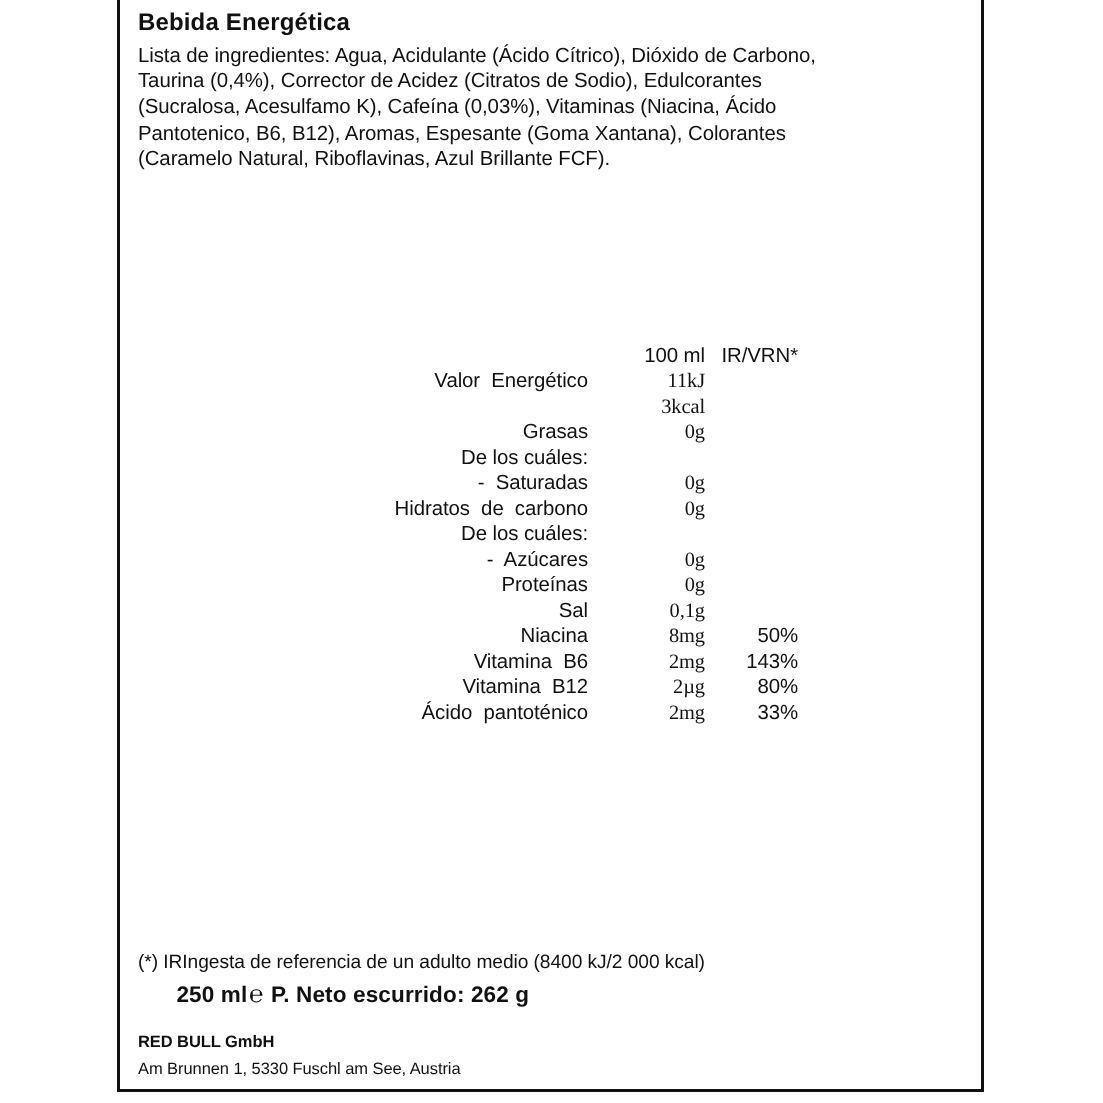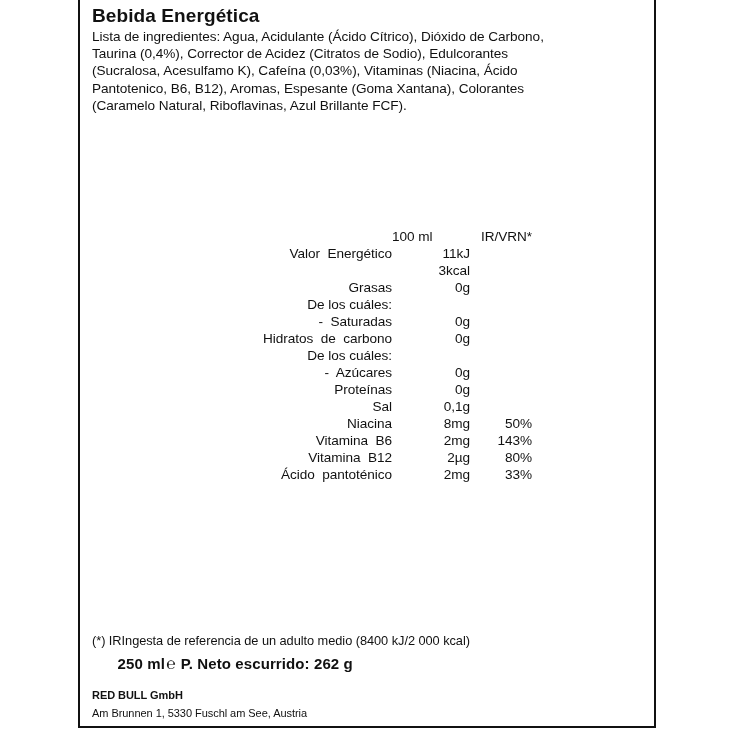--- a/index.html
+++ b/index.html
@@ -31,21 +31,21 @@
   #label-inner {
     position: absolute;
     left: 12px;
     top: 8px;
     right: 10px;
     bottom: 0;
   }
 
   
   #product-title {
-    font-size: 19px;
+    font-size: 16px;
     font-weight: bold;
     letter-spacing: 0.1px;
     margin: 0 0 3px 0;
     line-height: 19px;
   }
 
   #ingredients-block {
     font-size: 13.6px;
     line-height: 17.2px;
     letter-spacing: -0.05px;
@@ -68,24 +68,24 @@
     letter-spacing: -0.05px;
   }
   .ntbl td, .ntbl th {
     padding: 0;
     margin: 0;
     font-weight: normal;
     vertical-align: top;
     height: 17px;
   }
   .col-label   { width: 300px; text-align: right; white-space: pre; }
-  .col-amount  { width: 78px;  text-align: right; white-space: pre; padding-right: 2px; }
+  .col-amount  { width: 78px;  text-align: right; white-space: pre; padding-right: 2px; font-family: Liberation Serif, serif; }
   .col-percent { width: 62px;  text-align: right; white-space: pre; }
 
-  .hdr-amount  { text-align: left;  padding-left: 10px; white-space: pre; }
+  .hdr-amount  { text-align: right;  padding-left: 10px; white-space: pre; }
   .hdr-percent { text-align: right;  padding-left: 8px;  white-space: pre; }
 
   
   #footnote {
     position: absolute;
     left: 0;
     top: 583px;
     font-size: 12.8px;
     line-height: 16px;
     letter-spacing: -0.05px;

